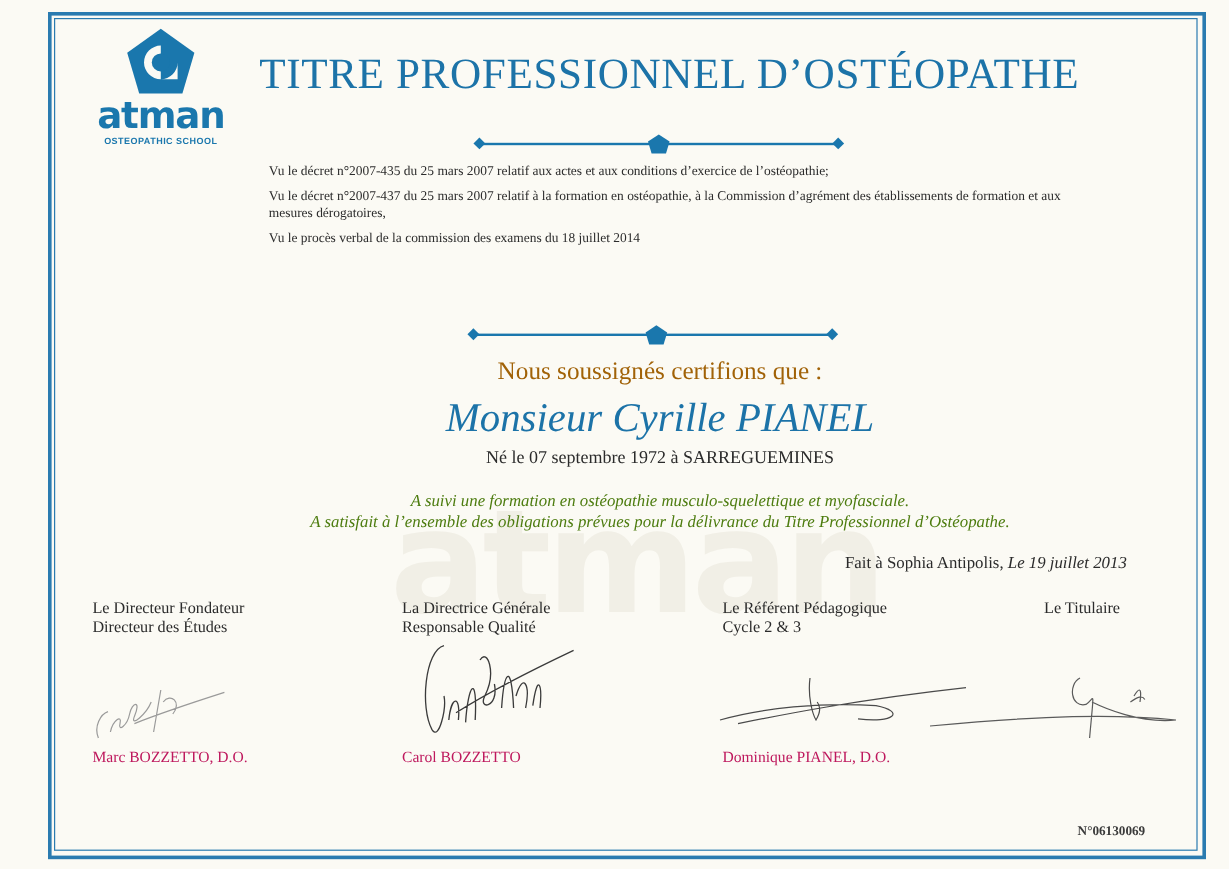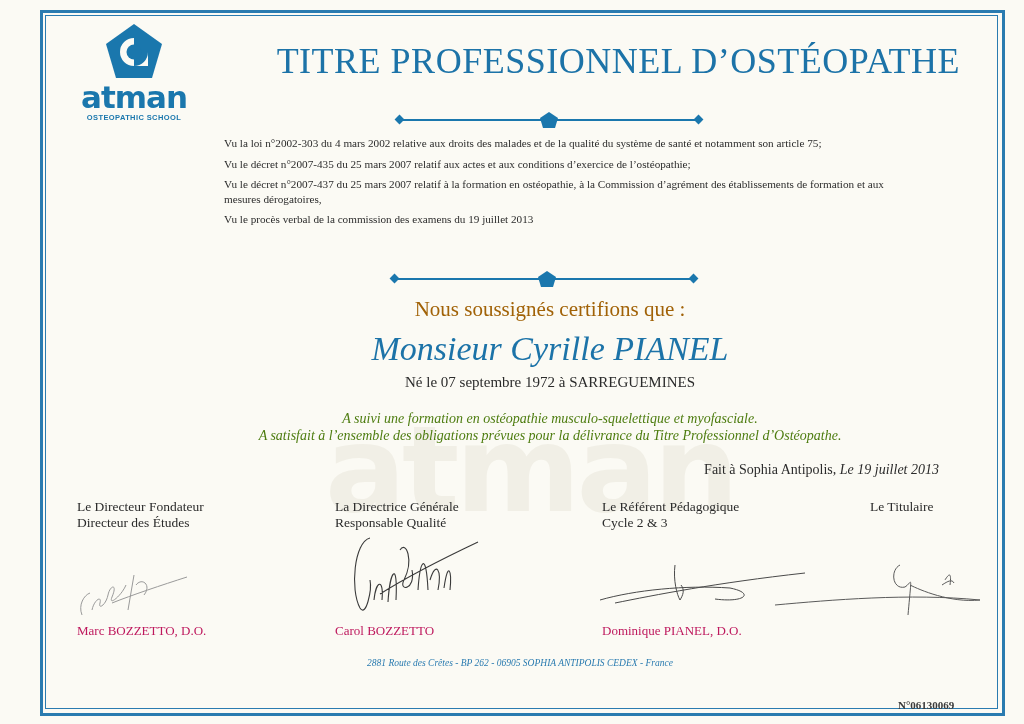--- a/index.html
+++ b/index.html
@@ -23,21 +23,21 @@
     position:absolute; left:0; top:60px; width:140px; text-align:center;
     font-family:"DejaVu Sans", "Liberation Sans", sans-serif; font-weight:bold;
     font-size:31px; color:#1a77ad; letter-spacing:-1px; line-height:30px;
   }
   .logo-sub {
     position:absolute; left:0; top:91px; width:140px; text-align:center;
     font-family:Liberation Sans, sans-serif; font-weight:bold;
     font-size:7.5px; color:#1a77ad; letter-spacing:0.4px;
   }
   .title {
-    left:200px; top:40px; width:760px; text-align:right;
+    left:216px; top:40px; width:760px; text-align:left;
     font-family:"Liberation Serif", "DejaVu Serif", serif;
     font-size:36px; color:#1c73a8; letter-spacing:0.5px;
   }
   .divider { height:14px; }
   .divider .line {
     position:absolute; left:4px; right:4px; top:6px; height:2px; background:#1a77ad;
   }
   .divider .dot {
     position:absolute; top:3px; width:7px; height:7px; background:#1a77ad; transform:rotate(45deg);
   }
@@ -76,21 +76,21 @@
     font-family:"Liberation Serif", serif; font-size:13px; color:#be185d;
   }
   .footer {
     left:200px; top:657px; width:640px; text-align:center;
     font-family:"Liberation Serif", serif; font-style:italic; font-size:9.5px; line-height:12px;
   }
   .footer .black { color:#2b2b2b; }
   .footer .blue { color:#2a7bb0; }
   .serial {
     left:898px; top:687px;
-    font-family:"Liberation Serif", serif; font-weight:bold; font-size:11px; color:#3a3a3a;margin-top:12px;
+    font-family:"Liberation Serif", serif; font-weight:bold; font-size:11px; color:#3a3a3a;
   }
   .watermark {
     left:250px; top:400px; width:560px; text-align:center;
     font-family:"DejaVu Sans", sans-serif; font-weight:bold; font-size:120px;
     color:#f1efe6; letter-spacing:-4px;
   }
   svg.sig { position:absolute; overflow:visible; }
 </style>
 </head>
 <body>
@@ -115,24 +115,23 @@
 <div class="abs divider" style="left:396px; top:113px; width:306px;">
   <div class="line"></div>
   <div class="dot" style="left:0;"></div>
   <div class="dot" style="right:0;"></div>
   <svg width="20" height="18" viewBox="0 0 20 18" style="position:absolute;left:143px;top:-2px;">
     <polygon points="10,1 19,7 16,17 4,17 1,7" fill="#1a77ad"></polygon>
   </svg>
 </div>
 
 <div class="abs clauses">
-  <p>Vu la loi  n°2002-303 du 4 mars 2002 relative aux droits des malades et de la qualité du système de santé et notamment son article 75;</p>
   <p>Vu le décret n°2007-435 du 25 mars 2007 relatif aux actes et aux conditions d’exercice de l’ostéopathie;</p>
   <p>Vu le décret n°2007-437 du 25 mars 2007 relatif à la formation en ostéopathie, à la Commission d’agrément des établissements de formation et aux mesures dérogatoires,</p>
-  <p>Vu le procès verbal de la commission des examens du  19 juillet 2013</p>
+  <p>Vu le procès verbal de la commission des examens du  18 juillet 2014</p>
 </div>
 
 <div class="abs divider" style="left:391px; top:272px; width:306px;">
   <div class="line"></div>
   <div class="dot" style="left:0;"></div>
   <div class="dot" style="right:0;"></div>
   <svg width="20" height="18" viewBox="0 0 20 18" style="position:absolute;left:146px;top:-2px;">
     <polygon points="10,1 19,7 16,17 4,17 1,7" fill="#1a77ad"></polygon>
   </svg>
 </div>
@@ -178,16 +177,15 @@
 </svg>
 <svg class="sig" style="left:770px; top:555px;" width="220" height="70">
   <path d="M5,50 C60,45 140,38 210,45 C180,48 150,35 140,30 M130,10 C120,15 122,35 135,32 C142,28 142,15 138,60 M175,25 C178,20 182,15 180,30 M172,30 C178,26 182,24 184,28" stroke="#5a5a5a" stroke-width="1" fill="none"></path>
 </svg>
 
 <div class="abs sig-name" style="left:77px; top:623px;">Marc BOZZETTO, D.O.</div>
 <div class="abs sig-name" style="left:335px; top:623px;">Carol BOZZETTO</div>
 <div class="abs sig-name" style="left:602px; top:623px;">Dominique PIANEL, D.O.</div>
 
 <div class="abs footer">
-  <div class="blue">2881 Route des Crêtes - BP 262 - 06905 SOPHIA ANTIPOLIS CEDEX - France</div>
 </div>
 
 <div class="abs serial">N°06130069</div>
 
 </body></html>

